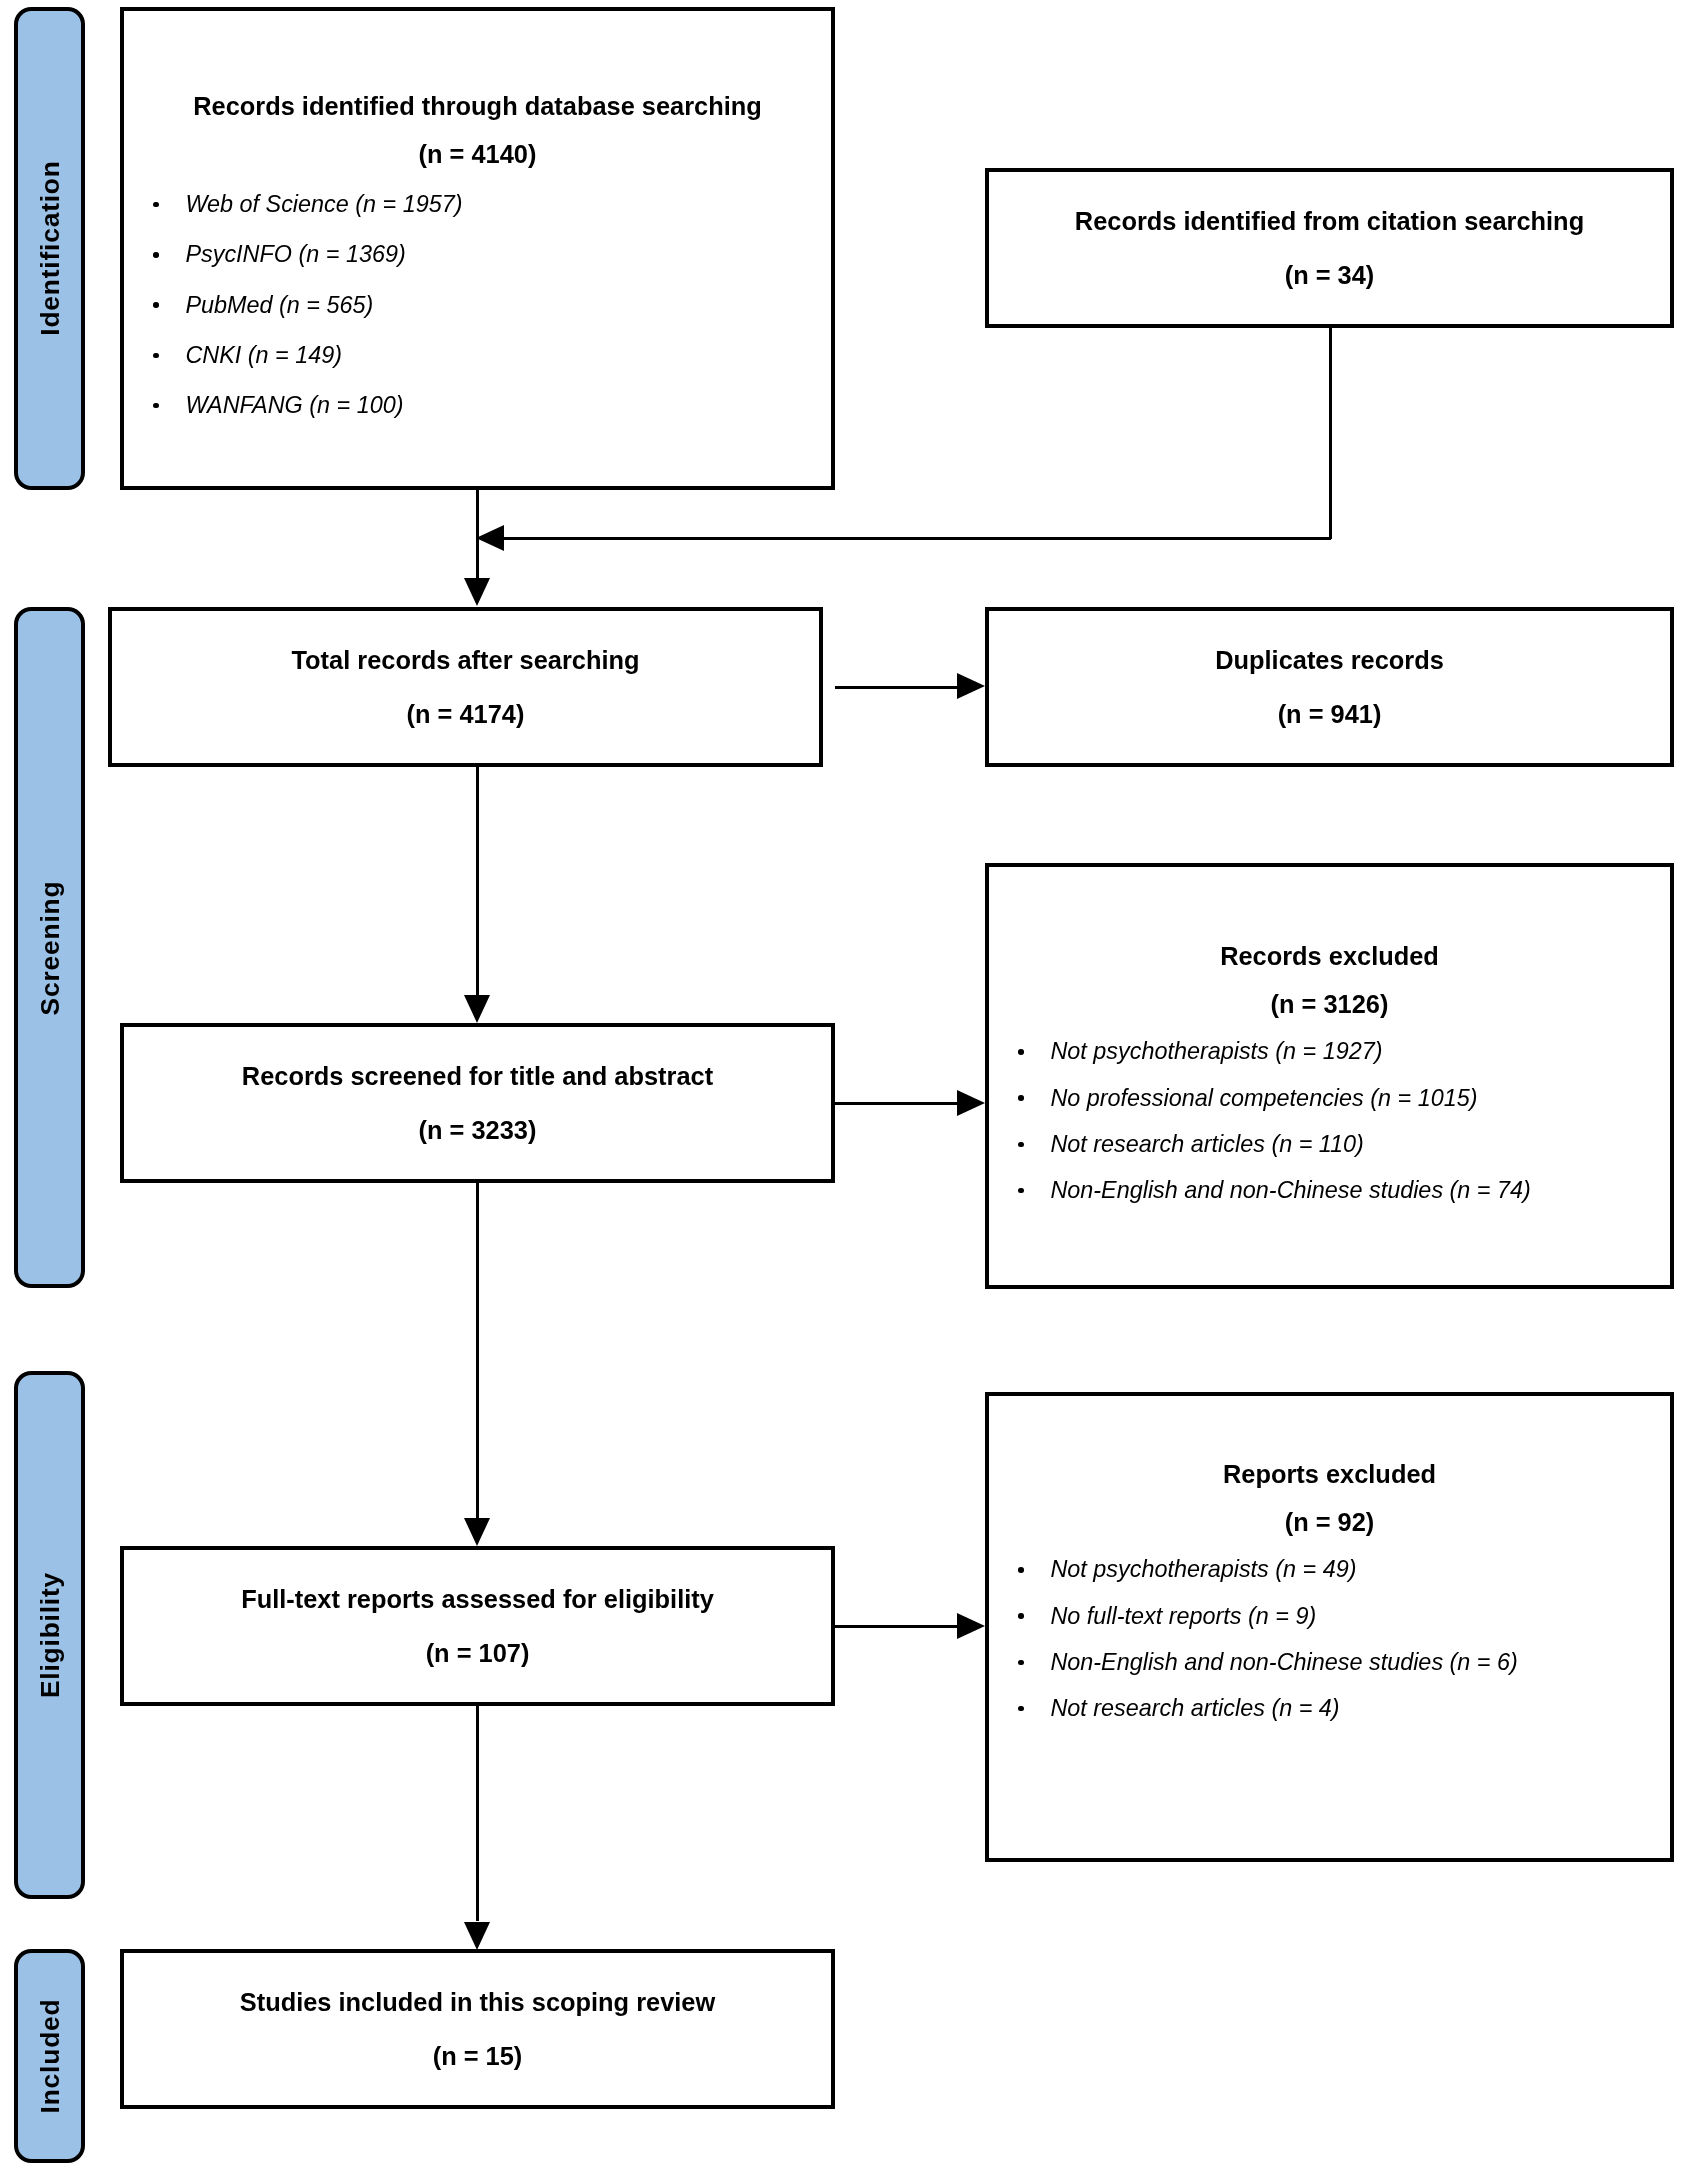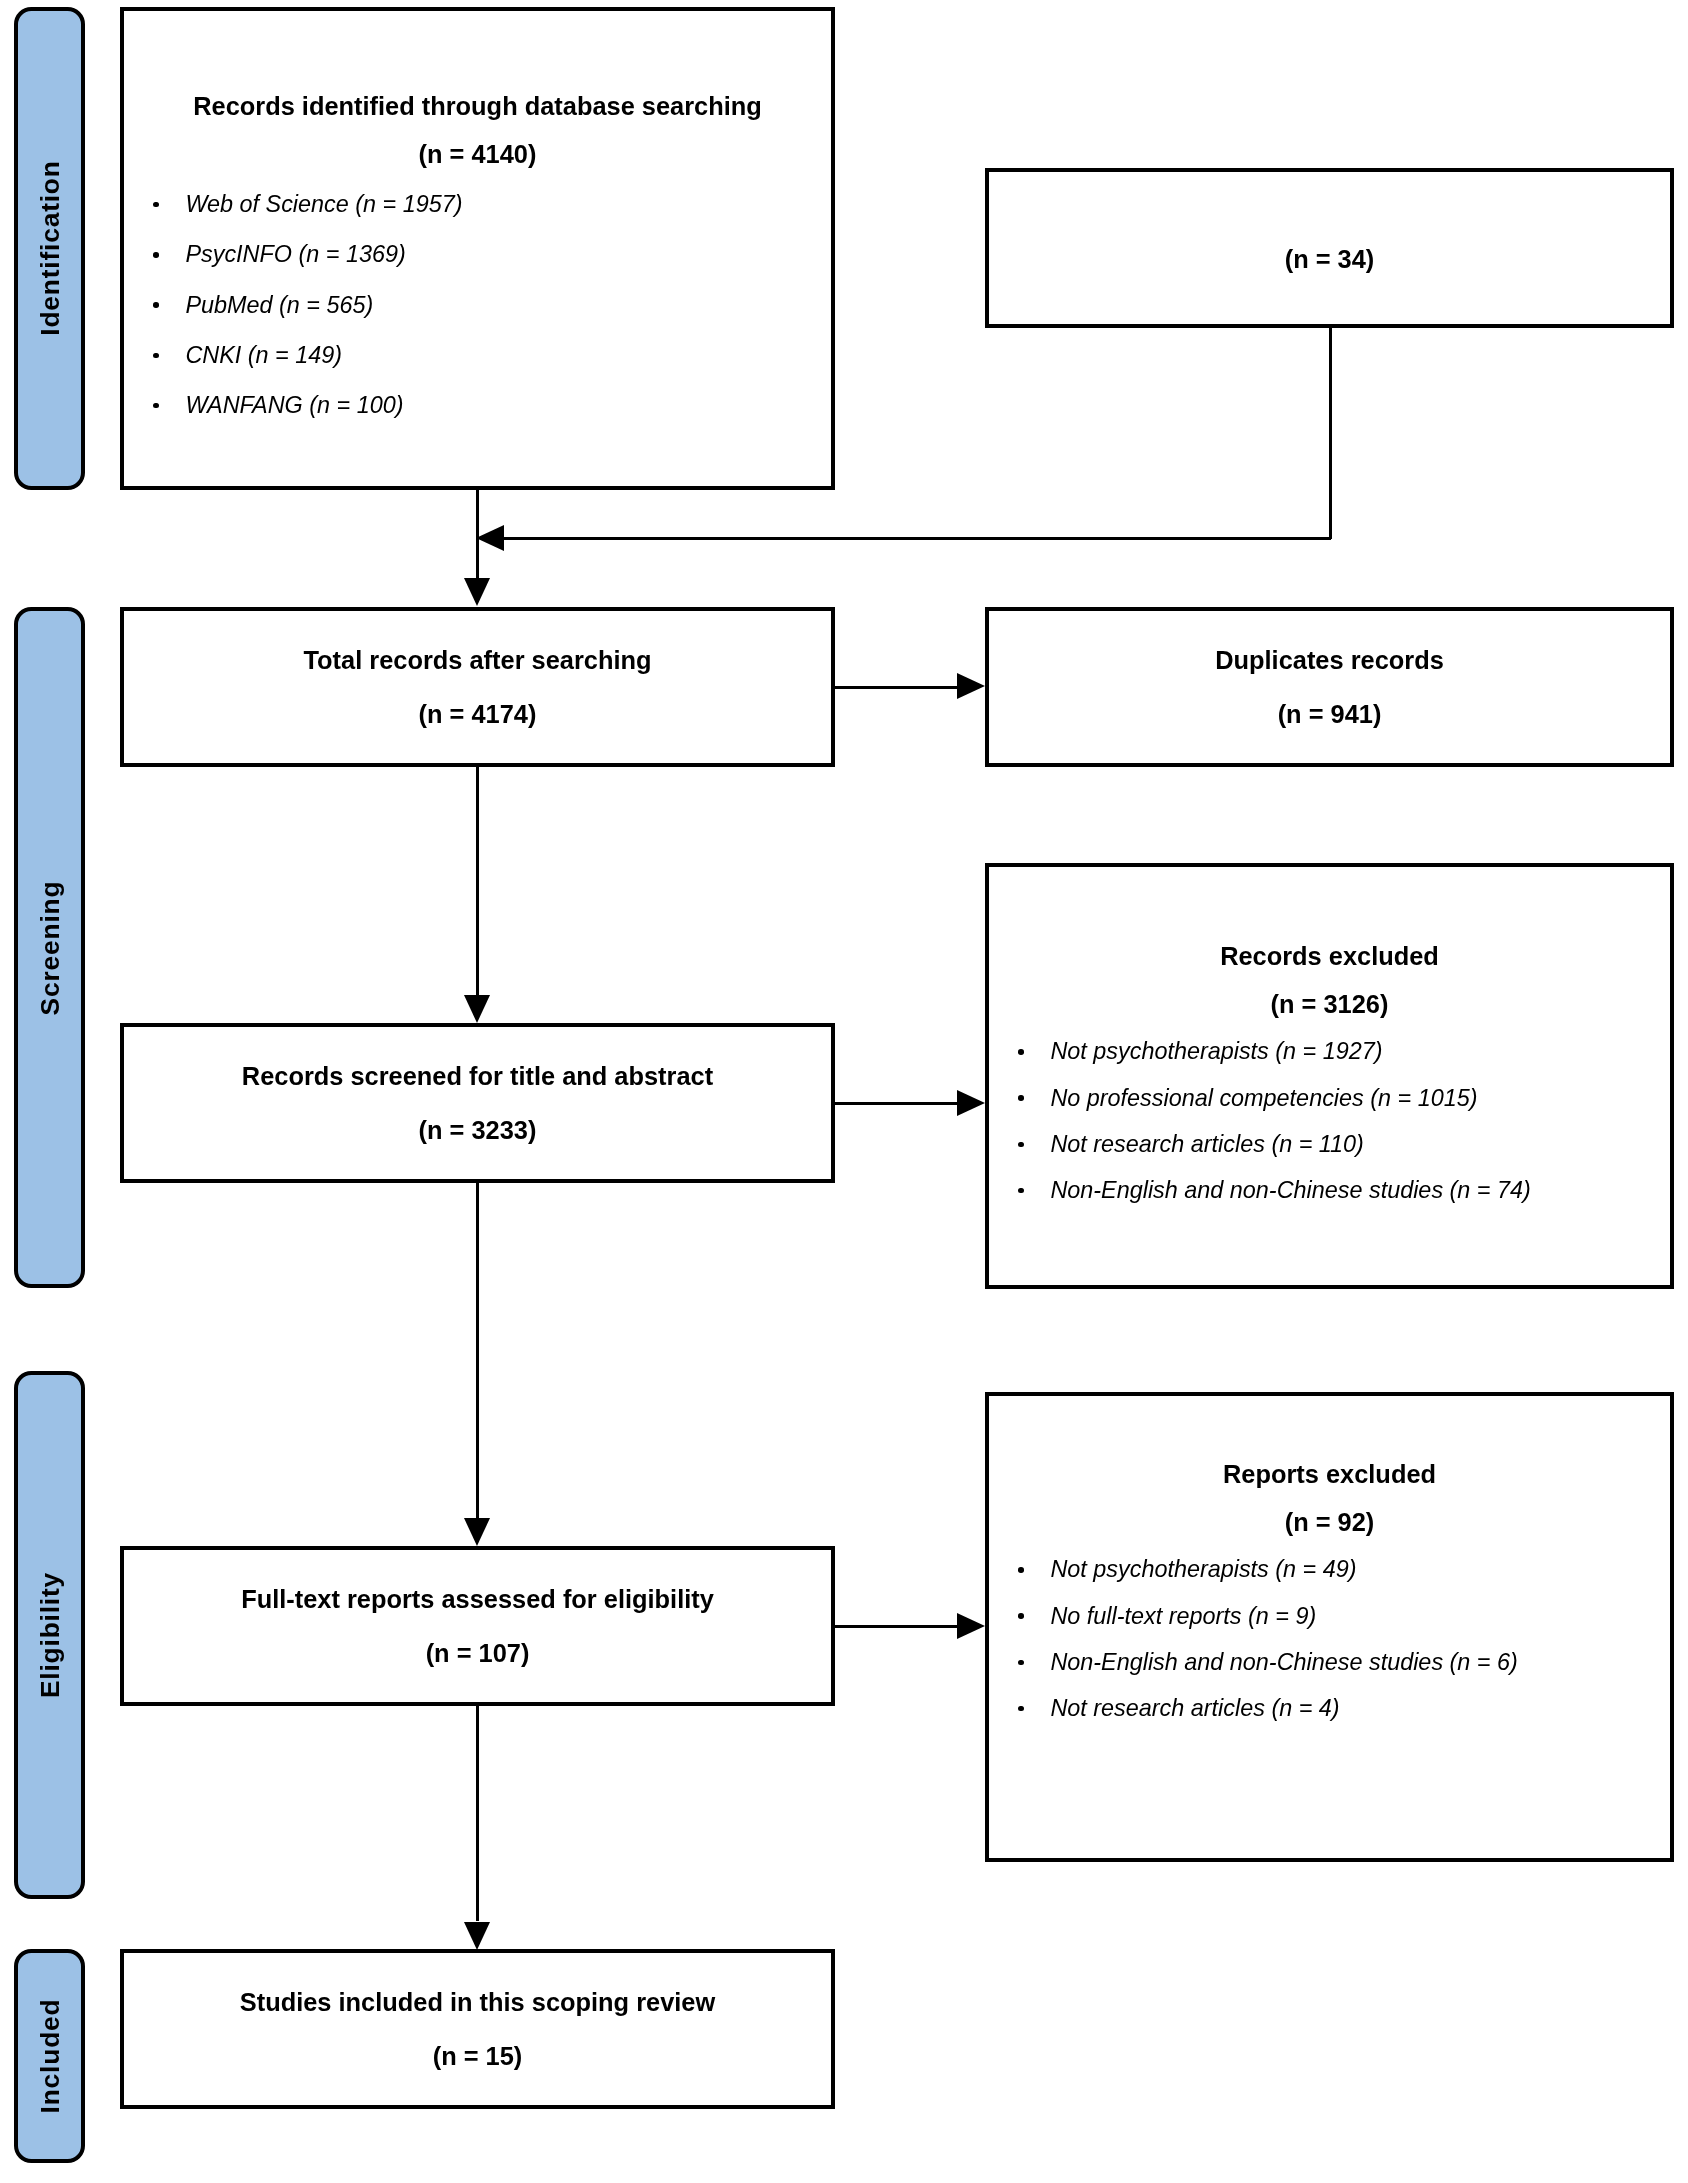--- a/index.html
+++ b/index.html
@@ -155,24 +155,25 @@
     <ul class="bullet-list">
       <li><span class="dot"></span><span>Web of Science (n = 1957)</span></li>
       <li><span class="dot"></span><span>PsycINFO (n = 1369)</span></li>
       <li><span class="dot"></span><span>PubMed (n = 565)</span></li>
       <li><span class="dot"></span><span>CNKI (n = 149)</span></li>
       <li><span class="dot"></span><span>WANFANG (n = 100)</span></li>
     </ul>
   </div>
 
   <div class="flow-box" style="left:985px; top:168px; width:689px; height:160px;">
+    <div class="box-title">Records identified from citation searching</div>
     <div class="box-count">(n = 34)</div>
   </div>
 
-  <div class="flow-box" style="left:120px; top:607px; width:715px; height:160px;">
+  <div class="flow-box" style="left:108px; top:607px; width:715px; height:160px;">
     <div class="box-title">Total records after searching</div>
     <div class="box-count">(n = 4174)</div>
   </div>
 
   <div class="flow-box" style="left:985px; top:607px; width:689px; height:160px;">
     <div class="box-title">Duplicates records</div>
     <div class="box-count">(n = 941)</div>
   </div>
 
   <div class="flow-box" style="left:120px; top:1023px; width:715px; height:160px;">

